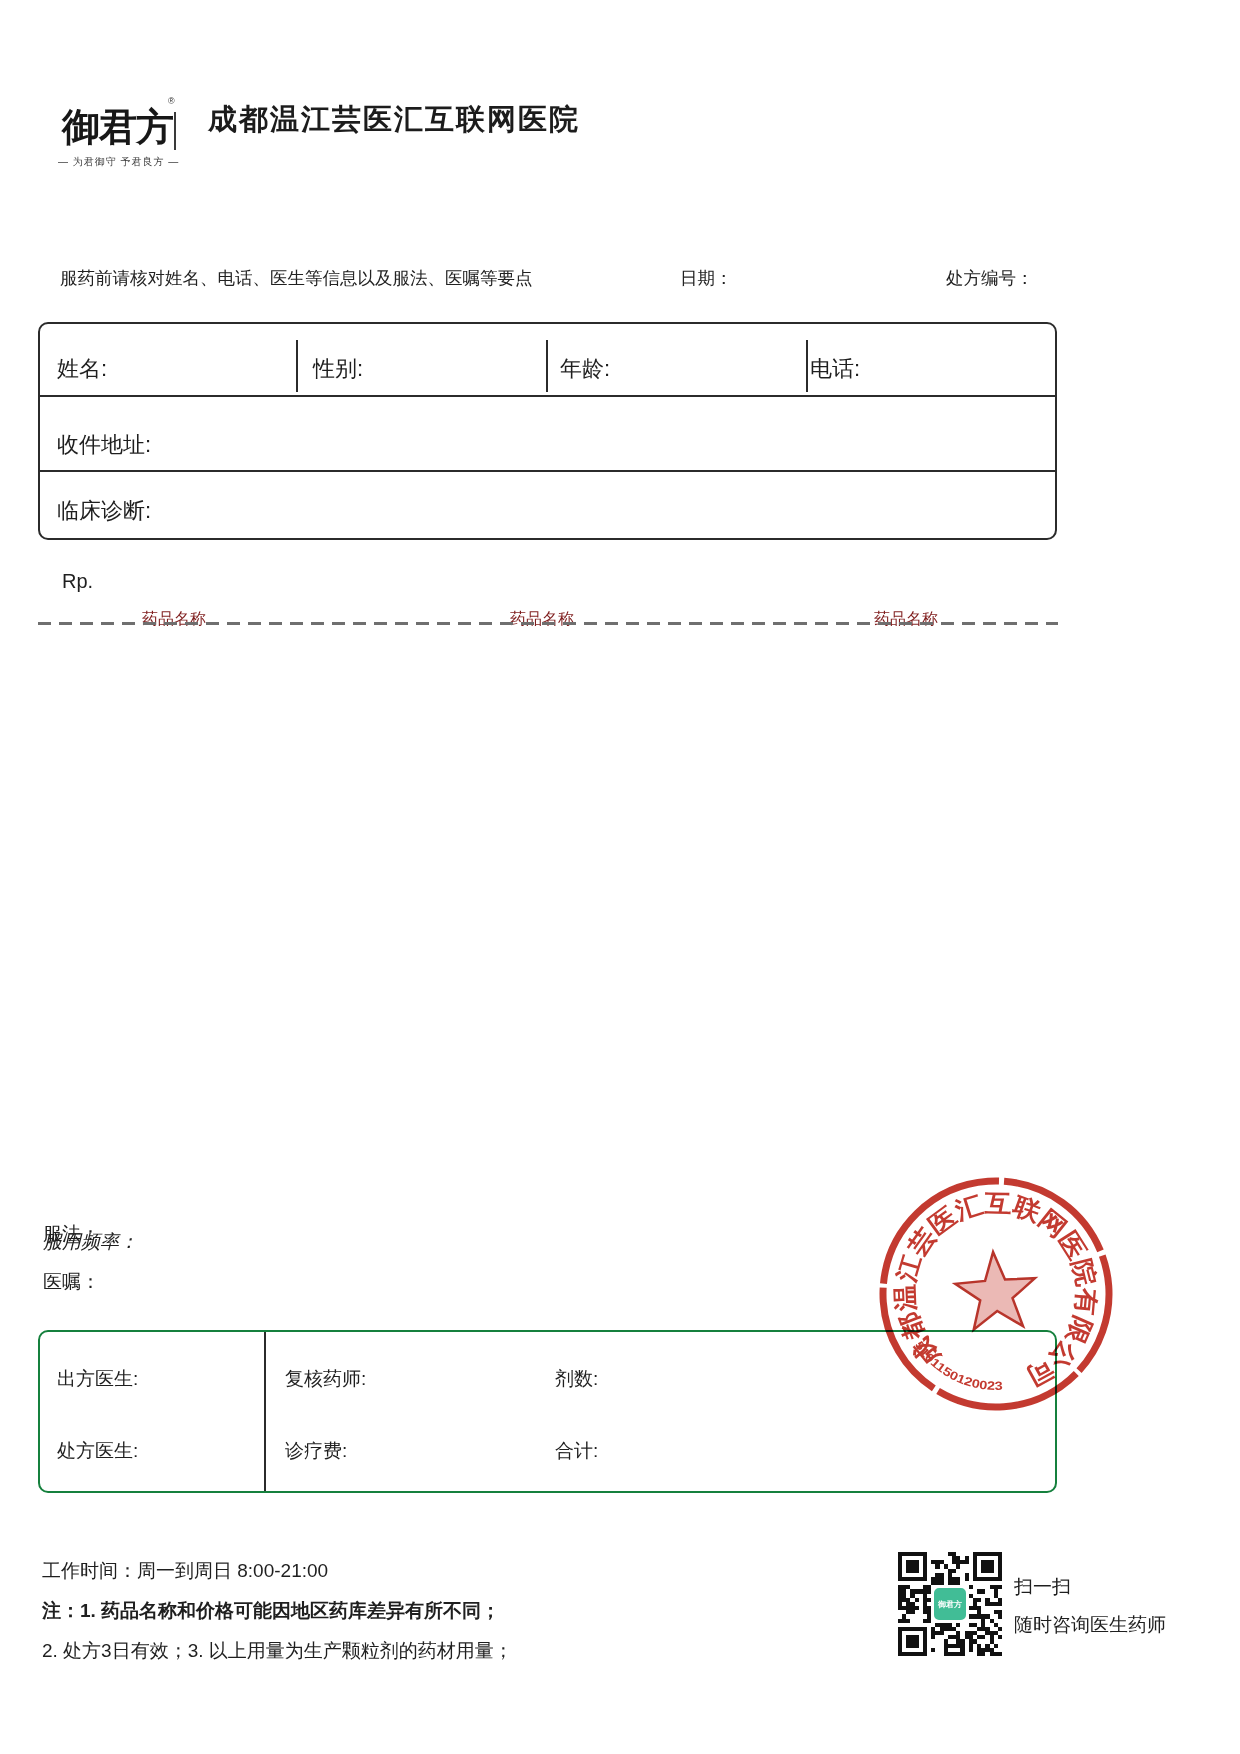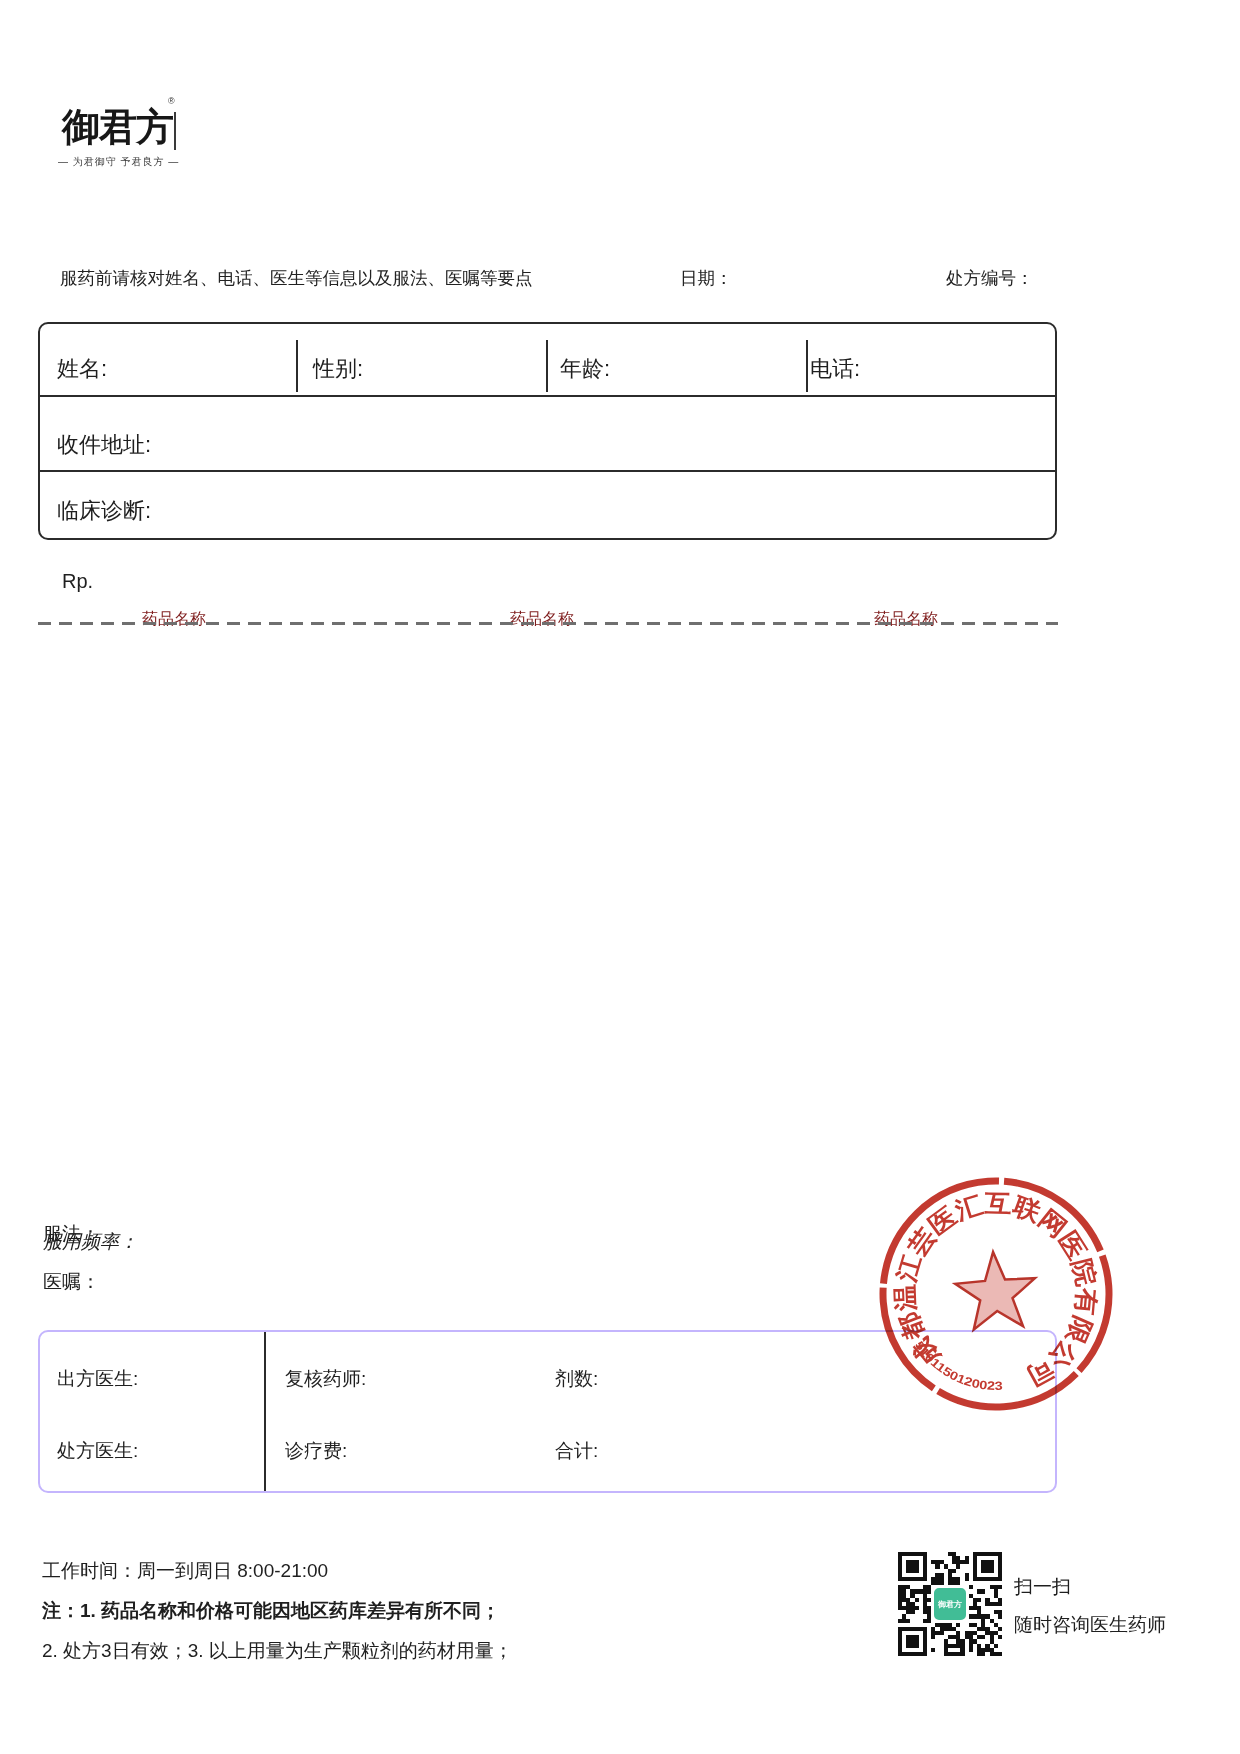--- a/index.html
+++ b/index.html
@@ -33,21 +33,21 @@
   
   #rp-label{left:62px;top:570px;font-size:20px;color:#1f1f1f;}
   .rp-col{top:572px;font-size:16px;color:#7f1d1d;margin-top:37px;}
   #rp-col1{left:142px;} #rp-col2{left:510px;} #rp-col3{left:874px;}
   #dash-line{left:38px;top:622px;width:1020px;height:3px;
      background:repeating-linear-gradient(90deg,#6f6f6f 0 13px,transparent 13px 21px);}
   
   .usage{left:43px;font-size:19px;color:#1f1f1f;}
   #usage-method{top:1173px;margin-top:48px;} #usage-frequency{top:1229px;font-style:italic;} #usage-advice{top:1269px;}
   
-  #summary-box{left:38px;top:1330px;width:1015px;height:159px;border:2px solid #c4b5fd;border-radius:10px;}
+  #summary-box{left:38px;top:1330px;width:1015px;height:159px;border:2px solid #15803d;border-radius:10px;}
   #sb-vdiv{left:224px;top:0;bottom:0;width:2px;background:#2b2b2b;}
   #summary-box .lbl{font-size:19px;color:#1f1f1f;white-space:nowrap;}
   .sb-r1{top:34px;} .sb-r2{top:106px;}
   .sb-c1{left:17px;} .sb-c2{left:245px;} .sb-c3{left:515px;}
   
   #stamp{left:862px;top:1160px;width:268px;height:268px;mix-blend-mode:multiply;opacity:.93;z-index:5;}
   #stamp text{font-family:"Liberation Sans","DejaVu Sans",sans-serif;font-weight:700;}
   
   .foot{left:42px;font-size:19px;color:#1f1f1f;white-space:nowrap;}
   #foot-hours{top:1558px;} #foot-note1{top:1598px;font-weight:bold;} #foot-note2{top:1638px;}
@@ -61,20 +61,21 @@
 </style>
 </head>
 <body>
 
 <div class="page">
 
   <div class="abs" id="logo-text">御君方</div>
   <div class="abs" id="logo-reg">®</div>
   <div class="abs" id="logo-vline"></div>
   <div class="abs" id="logo-tagline">— 为君御守  予君良方 —</div>
+  <div class="abs" id="title">成都温江芸医汇互联网医院</div>
 
   <div class="abs notice" id="notice-text">服药前请核对姓名、电话、医生等信息以及服法、医嘱等要点</div>
   <div class="abs notice" id="notice-date">日期：</div>
   <div class="abs notice" id="notice-rx">处方编号：</div>
 
   <div class="abs" id="patient-box">
     <div class="abs lbl" id="pb-name">姓名:</div>
     <div class="abs lbl" id="pb-gender">性别:</div>
     <div class="abs lbl" id="pb-age">年龄:</div>
     <div class="abs lbl" id="pb-phone">电话:</div>

